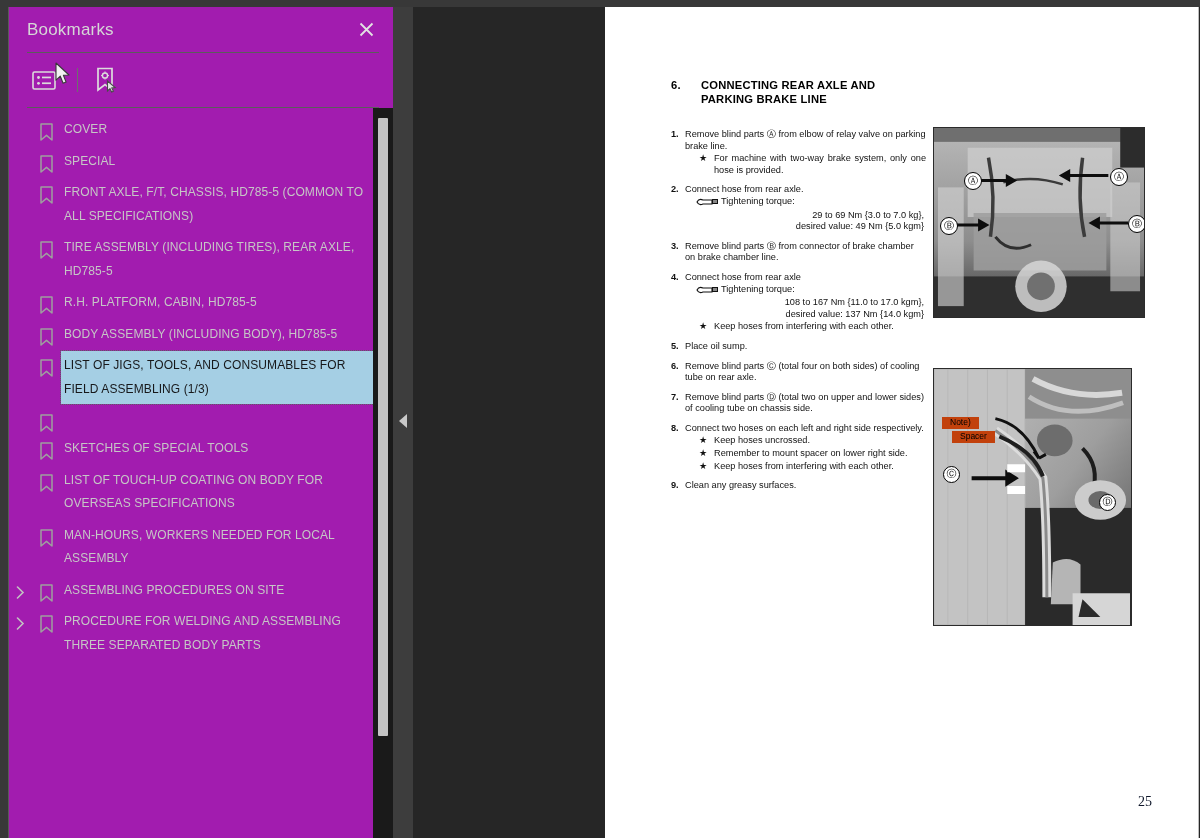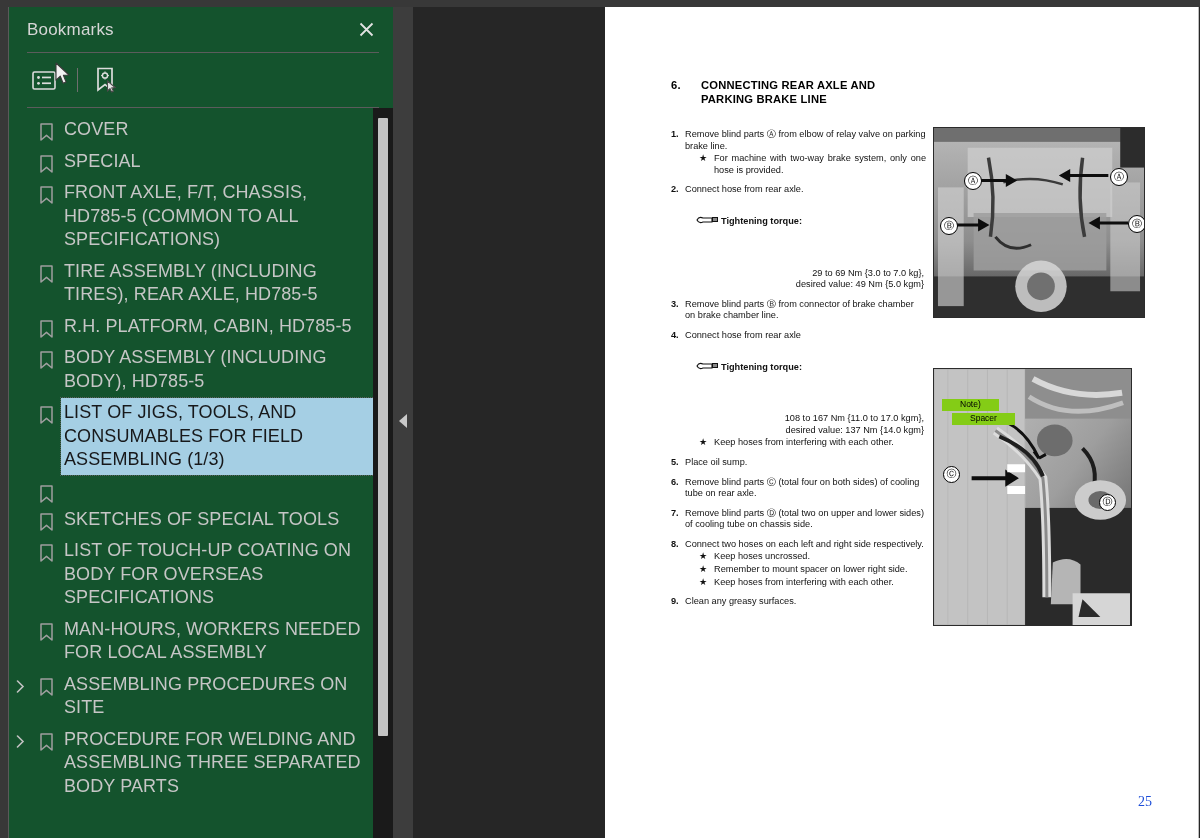--- a/index.html
+++ b/index.html
@@ -14,21 +14,21 @@
   
   .top-strip {
     position: absolute; left: 0; top: 0; width: 1200px; height: 7px;
     background: #383838;
   }
 
   
   .sidebar {
     position: absolute; left: 8px; top: 7px;
     width: 385px; height: 831px;
-    background: #14532d;
+    background: #a21caf;
     border-left: 1px solid #5a5a5a;
   }
   .sidebar-header {
     position: relative; height: 45px;
     display: flex; align-items: center;
     padding: 0 14px 0 18px;
   }
   .sidebar-title {
     color: #d6d6d6; font-size: 17px; letter-spacing: .2px;
     flex: 1;
@@ -78,21 +78,21 @@
     color: #bdbdbd;
   }
   .bm-bmicon {
     width: 30px; min-width: 30px; padding-top: 8px;
     display: flex; justify-content: center;
     color: #9b9b9b;
   }
   .bm-label {
     flex: 1;
     color: #c6c6c6;
-    font-size: 18px;
+    font-size: 12px;
     line-height: 23.5px;
     padding: 3px 4px 3px 3px;
     margin-right: 18px;
     letter-spacing: .1px;
     white-space: pre-wrap;
   }
   .bm-row.selected .bm-label {
     background: #a5cfe4;
     color: #17181a;
     outline: 1px dotted #5e5e5e;
@@ -161,23 +161,23 @@
   }
   .step { display: flex; margin-bottom: 2px; }
   .step .sn { width: 14px; min-width: 14px; text-align: left; font-weight: 600;}
   .step .sbody { flex: 1; }
   .spacer-gap { height: 6px; }
   .bullet-line {
     display: flex; margin-top: 1px; padding-left: 14px;
   }
   .bullet-line .star { width: 15px; min-width: 15px; }
   .bullet-line .btext { flex: 1; }
-  .torque-line { display: flex; align-items: flex-end; padding-left: 10px; margin-top: 18px; font-weight: bold; }
+  .torque-line { display: flex; align-items: flex-start; padding-left: 10px; margin-top: 0; }
   .torque-ico { width: 26px; min-width: 26px; padding-top: 1px; }
-  .torque-vals { text-align: right; padding-right: 2px; margin-top: 40px; }
+  .torque-vals { text-align: right; padding-right: 2px; }
   .justified { text-align: justify; }
 
   
   .photo {
     position: absolute;
     border: 1px solid #2b2b2b;
     overflow: hidden;
     background: #9a9a9a;
   }
   .photo1 { left: 328px; top: 120px; width: 212px; height: 191px; }
@@ -185,26 +185,26 @@
   .callout {
     position: absolute;
     background: #fff; color: #000;
     font-family: "Liberation Sans", sans-serif;
     font-size: 9px; line-height: 11px;
     padding: 0 1px;
     border: 0;
     text-align: center;
   }
   .callout-box {
-    position: absolute; background: #84cc16; padding: 1px 18px;
-    font-size: 8.5px; line-height: 9.5px; color: #000;
+    position: absolute; background: #c2410c; padding: 1px 8px;
+    font-size: 8.5px; line-height: 9.5px; color: #000; margin-top: 18px;
   }
   .page-number {
     position: absolute; right: 46px; bottom: 28px;
-    color: #1d4ed8; font-size: 14px;
+    color: #0f172a; font-size: 14px;
     font-family: "Liberation Serif", serif;
   }
 </style>
 </head>
 <body>
 
 <div id="app">
 
   <div class="top-strip"></div>
 

